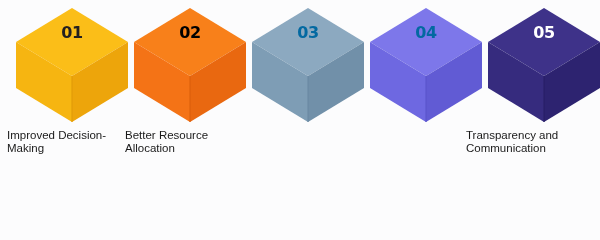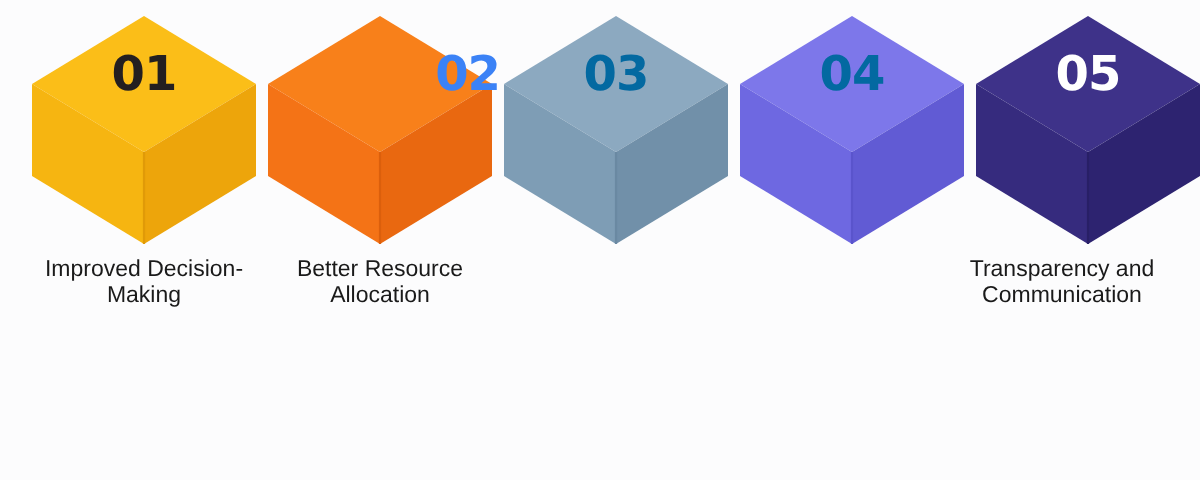--- a/index.html
+++ b/index.html
@@ -46,41 +46,40 @@
     display: block;
   }
 
   .cube-number {
     position: absolute;
     left: 0;
     top: 25px;
     width: 120px;
     text-align: center;
     font-family: "DejaVu Sans", sans-serif;
-    font-size: 24px;
+    font-size: 16px;
     font-weight: bold;
     letter-spacing: -0.5px;
     line-height: 1;
     pointer-events: none;
   }
 
   
   .label-row {
     position: absolute;
     left: 0;
     top: 129px;
     width: 600px;
     height: 46px;
   }
 
   .cube-label {
     position: absolute;
     top: 0;
     width: 130px;
-    text-align: center;
     font-family: "Liberation Sans", sans-serif;
     font-size: 11.5px;
     line-height: 13px;
     color: #1A1A1A;
     letter-spacing: 0px;
   }
 </style>
 </head>
 <body>
 
@@ -98,21 +97,21 @@
       <div class="cube-number" style="color:#231F20;">01</div>
     </div>
 
     <div class="cube-item" style="left:130px;">
       <svg class="cube-svg" width="120" height="130" viewBox="0 0 120 130">
         <polygon points="60,8 116,42 60,76 4,42" fill="#F8801A"></polygon>
         <polygon points="4,42 60,76 60,122 4,88" fill="#F47316"></polygon>
         <polygon points="60,76 116,42 116,88 60,122" fill="#E96810"></polygon>
         <line x1="60" y1="76" x2="60" y2="122" stroke="#DB5F0C" stroke-width="1.1"></line>
       </svg>
-      <div class="cube-number" style="color:#3b82f6;text-align:right;">02</div>
+      <div class="cube-number" style="color:#000000;">02</div>
     </div>
 
     <div class="cube-item" style="left:248px;">
       <svg class="cube-svg" width="120" height="130" viewBox="0 0 120 130">
         <polygon points="60,8 116,42 60,76 4,42" fill="#8CA9C0"></polygon>
         <polygon points="4,42 60,76 60,122 4,88" fill="#7E9DB5"></polygon>
         <polygon points="60,76 116,42 116,88 60,122" fill="#7190A9"></polygon>
         <line x1="60" y1="76" x2="60" y2="122" stroke="#6A89A2" stroke-width="1.1"></line>
       </svg>
       <div class="cube-number" style="color:#0369a1;">03</div>

